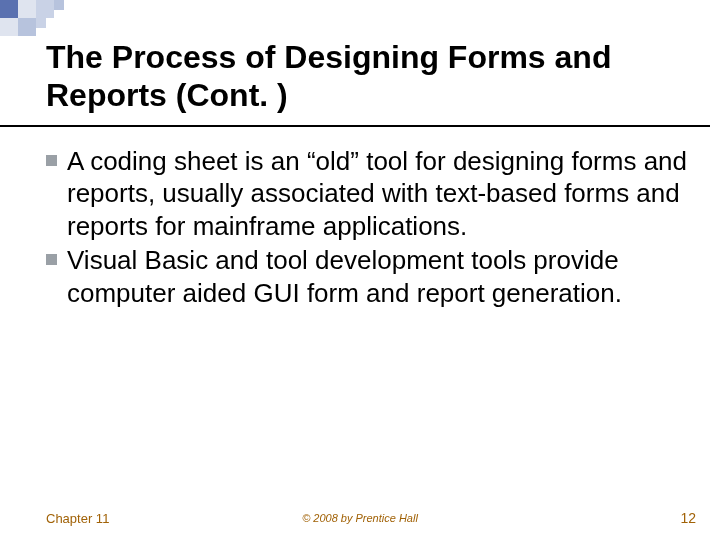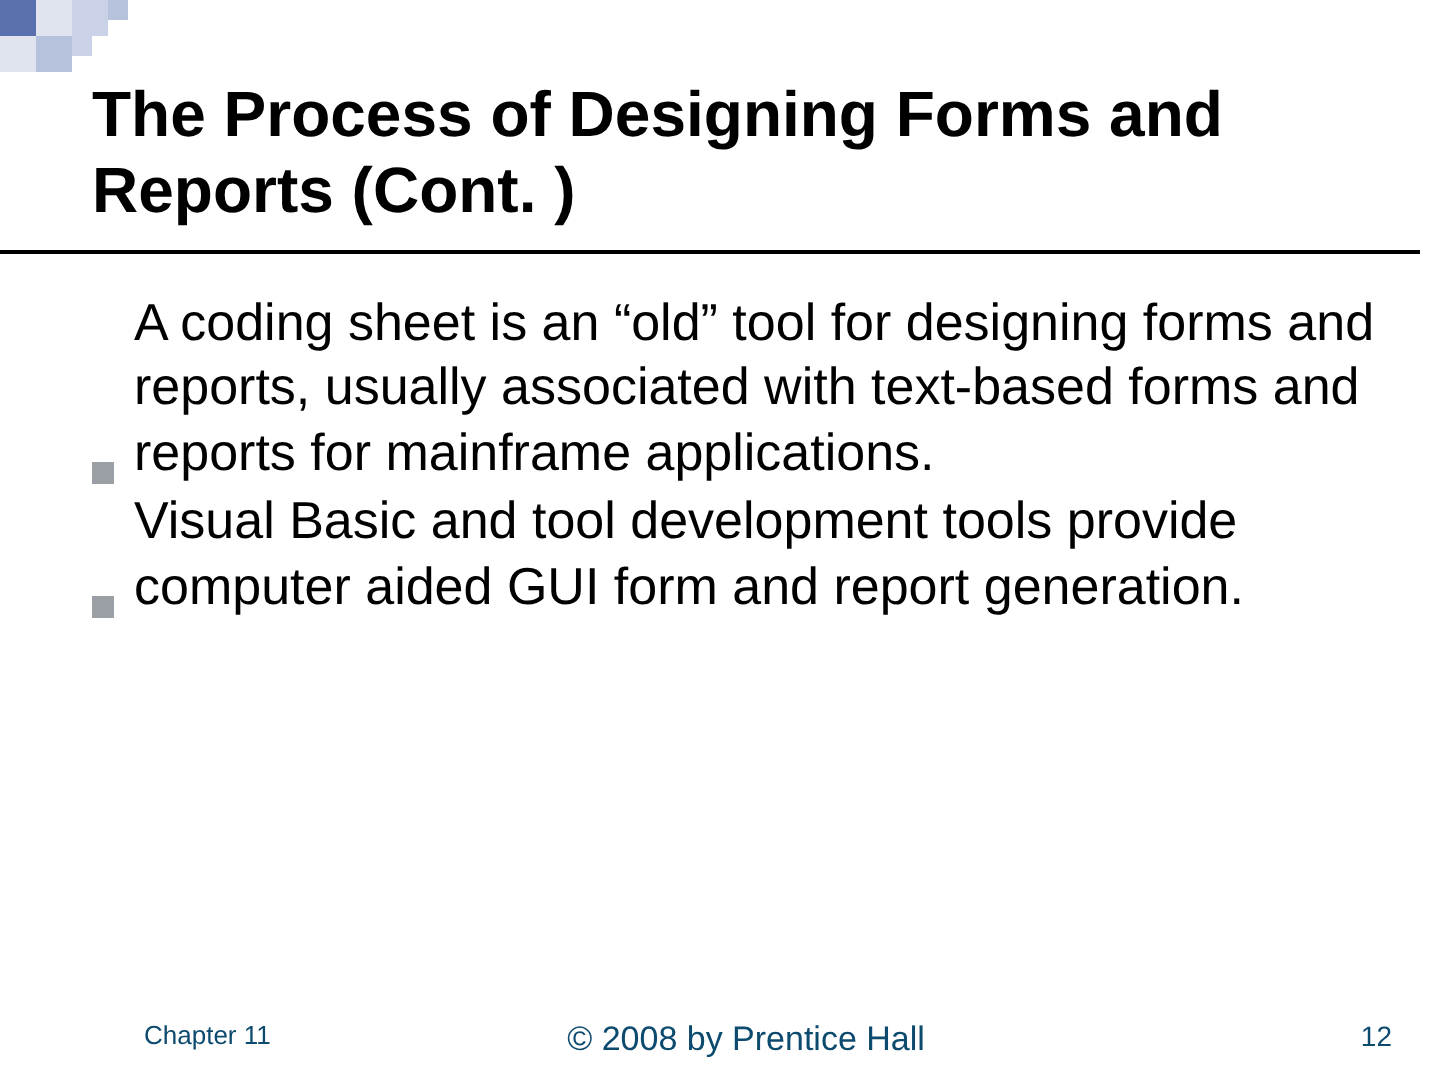--- a/index.html
+++ b/index.html
@@ -25,21 +25,21 @@
     padding: 38px 30px 10px 46px;
     line-height: 1.2;
     border-bottom: 2px solid #000;
     margin: 0 10px 0 0;
   }
   .content {
     padding: 18px 30px 0 46px;
   }
   .bullet-item {
     display: flex;
-    align-items: flex-end;
+    align-items: flex-start;
     margin-bottom: 2px;
   }
   .bullet-icon {
     width: 11px;
     height: 11px;
     background: #9aa0a6;
     flex-shrink: 0;
     margin-top: 10px;
     margin-right: 10px;
   }
@@ -49,30 +49,30 @@
     line-height: 1.25;
   }
   .footer {
     position: absolute;
     bottom: 14px;
     left: 0;
     right: 0;
     padding: 0 24px 0 46px;
     display: flex;
     justify-content: space-between;
-    align-items: flex-start;
+    align-items: center;
     font-size: 13px;
-    color: #0c4a6e;
-    margin-left: 26px;
+    color: #a16207;
   }
   .footer-center {
     position: absolute;
     left: 50%;
     transform: translateX(-50%);
-    font-size: 17px;
+    font-size: 11px;
+    font-style: italic;
   }
   .footer-right {
     font-weight: normal;
     font-size: 14px;
   }
 </style>
 </head>
 <body>
 
 <div class="corner-deco" id="deco">

